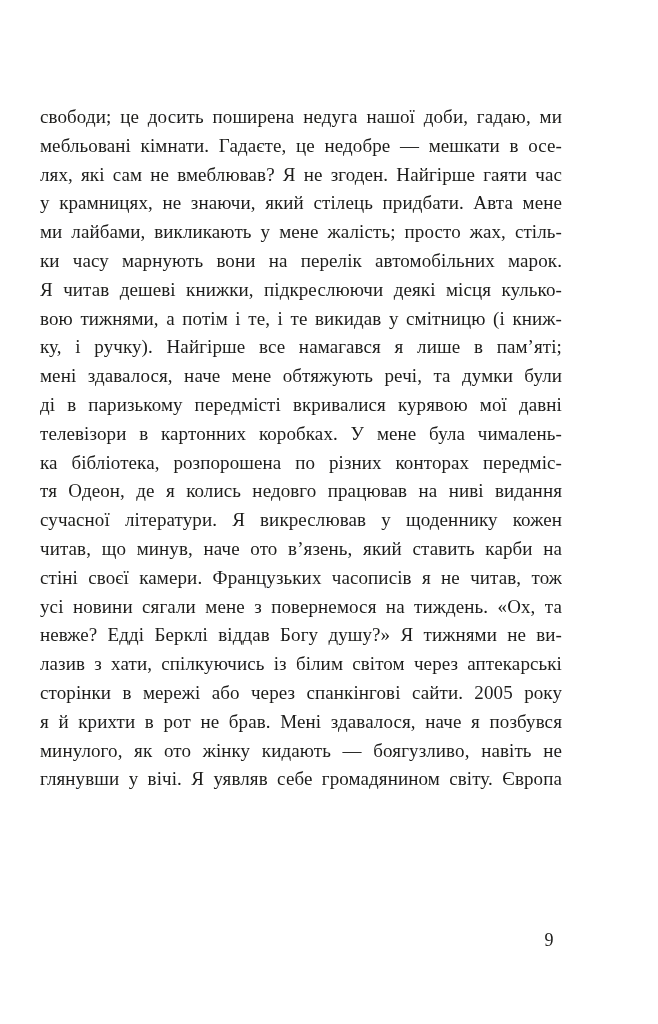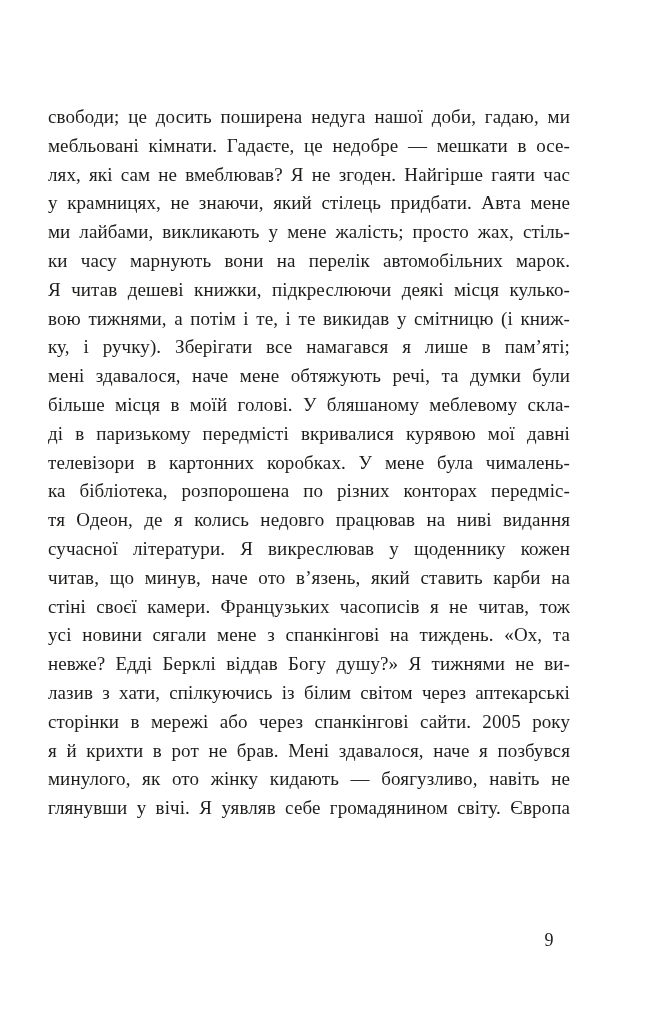--- a/index.html
+++ b/index.html
@@ -11,21 +11,21 @@
     position: relative;
     width: 658px;
     height: 1024px;
     background: #ffffff;
     font-family: "Liberation Serif", serif;
     color: #1d1d1b;
     overflow: hidden;
   }
   .text-block {
     position: absolute;
-    left: 48px;
+    left: 40px;
     top: 103px;
     width: 522px;
   }
   .text-line {
     font-size: 19px;
     line-height: 28.8px;
     text-align: justify;
     text-align-last: justify;
     -moz-text-align-last: justify;
     white-space: normal;
@@ -48,31 +48,30 @@
 <div class="book-page">
   <div class="text-block">
     <div class="text-line">свободи; це досить поширена недуга нашої доби, гадаю, ми</div>
     <div class="text-line">мебльовані кімнати. Гадаєте, це недобре — мешкати в осе-</div>
     <div class="text-line">лях, які сам не вмеблював? Я не згоден. Найгірше гаяти час</div>
     <div class="text-line">у крамницях, не знаючи, який стілець придбати. Авта мене</div>
     <div class="text-line">ми лайбами, викликають у мене жалість; просто жах, стіль-</div>
     <div class="text-line">ки часу марнують вони на перелік автомобільних марок.</div>
     <div class="text-line">Я читав дешеві книжки, підкреслюючи деякі місця кулько-</div>
     <div class="text-line">вою тижнями, а потім і те, і те викидав у смітницю (і книж-</div>
-    <div class="text-line">ку, і ручку). Зберігати все намагався я лише в пам’яті;</div>
+    <div class="text-line">ку, і ручку). Найгірше все намагався я лише в пам’яті;</div>
     <div class="text-line">мені здавалося, наче мене обтяжують речі, та думки були</div>
-    <div class="text-line">більше місця в моїй голові. У бляшаному меблевому скла-</div>
     <div class="text-line">ді в паризькому передмісті вкривалися курявою мої давні</div>
     <div class="text-line">телевізори в картонних коробках. У мене була чималень-</div>
     <div class="text-line">ка бібліотека, розпорошена по різних конторах передміс-</div>
     <div class="text-line">тя Одеон, де я колись недовго працював на ниві видання</div>
     <div class="text-line">сучасної літератури. Я викреслював у щоденнику кожен</div>
     <div class="text-line">читав, що минув, наче ото в’язень, який ставить карби на</div>
     <div class="text-line">стіні своєї камери. Французьких часописів я не читав, тож</div>
-    <div class="text-line">усі новини сягали мене з спанкінгові на тиждень. «Ох, та</div>
+    <div class="text-line">усі новини сягали мене з повернемося на тиждень. «Ох, та</div>
     <div class="text-line">невже? Едді Берклі віддав Богу душу?» Я тижнями не ви-</div>
     <div class="text-line">лазив з хати, спілкуючись із білим світом через аптекарські</div>
     <div class="text-line">сторінки в мережі або через спанкінгові сайти. 2005 року</div>
     <div class="text-line">я й крихти в рот не брав. Мені здавалося, наче я позбувся</div>
     <div class="text-line">минулого, як ото жінку кидають — боягузливо, навіть не</div>
     <div class="text-line">глянувши у вічі. Я уявляв себе громадянином світу. Європа</div>
   </div>
   <div class="folio">9</div>
 </div>
 

